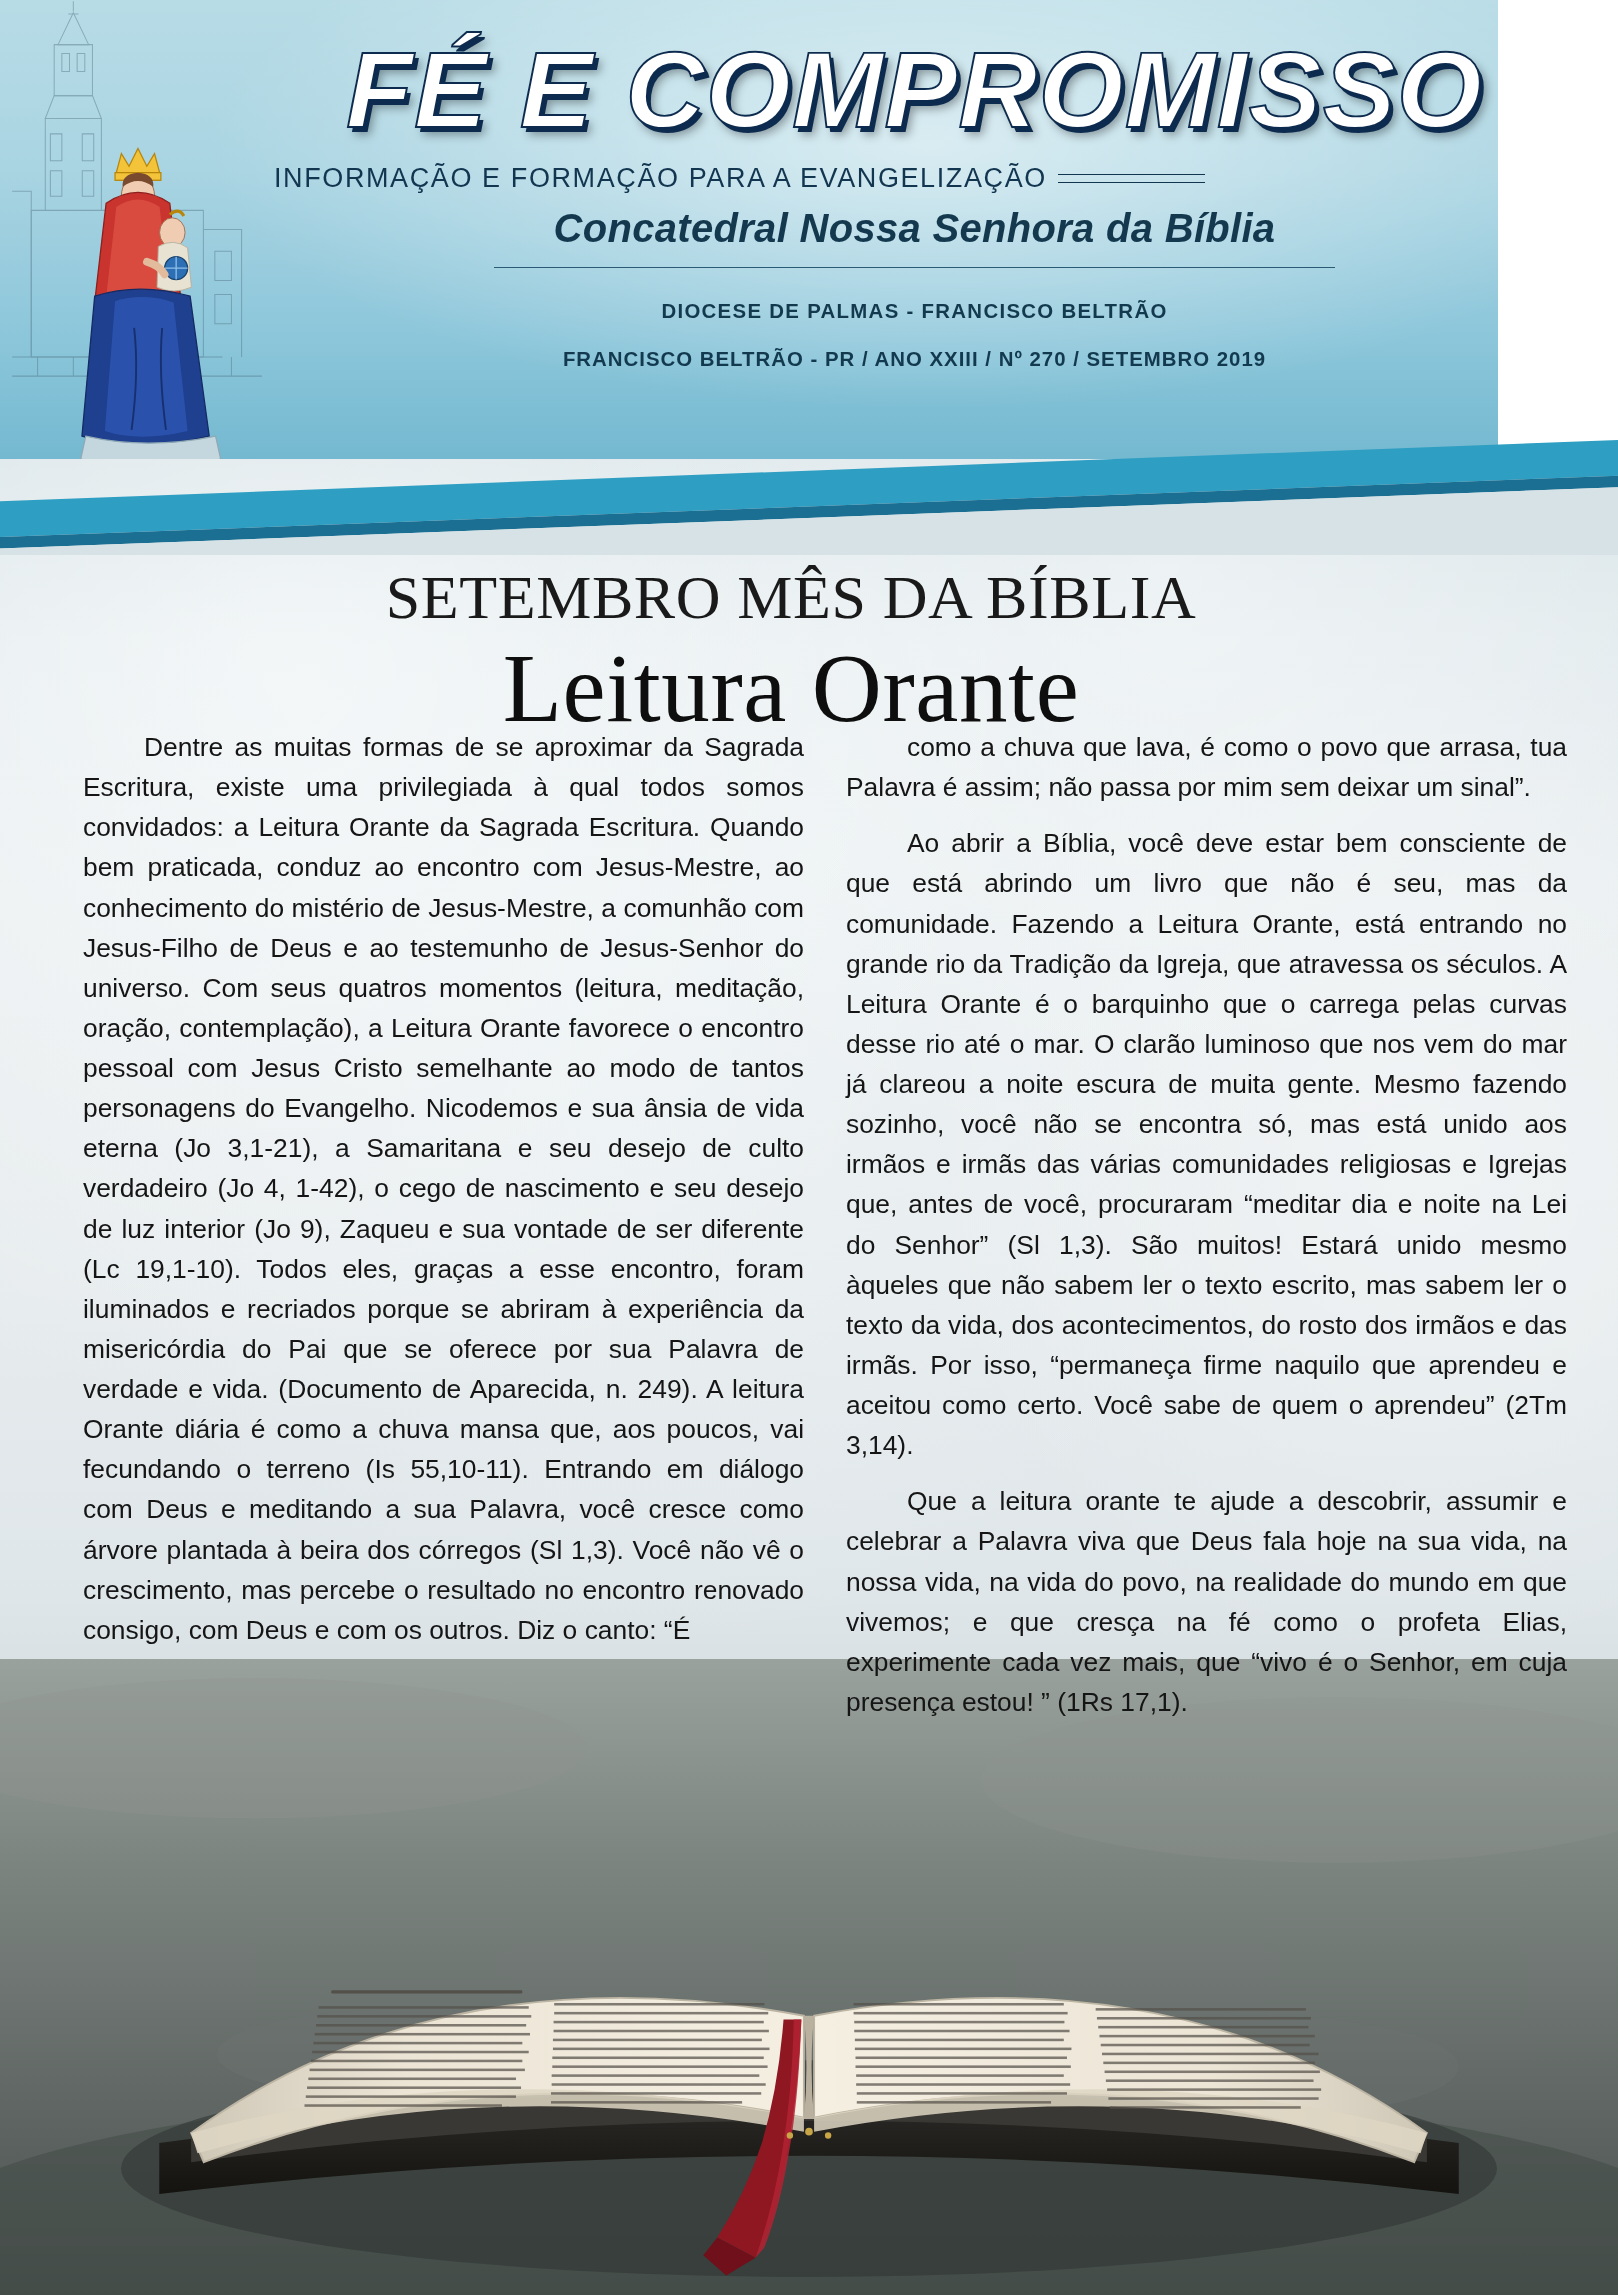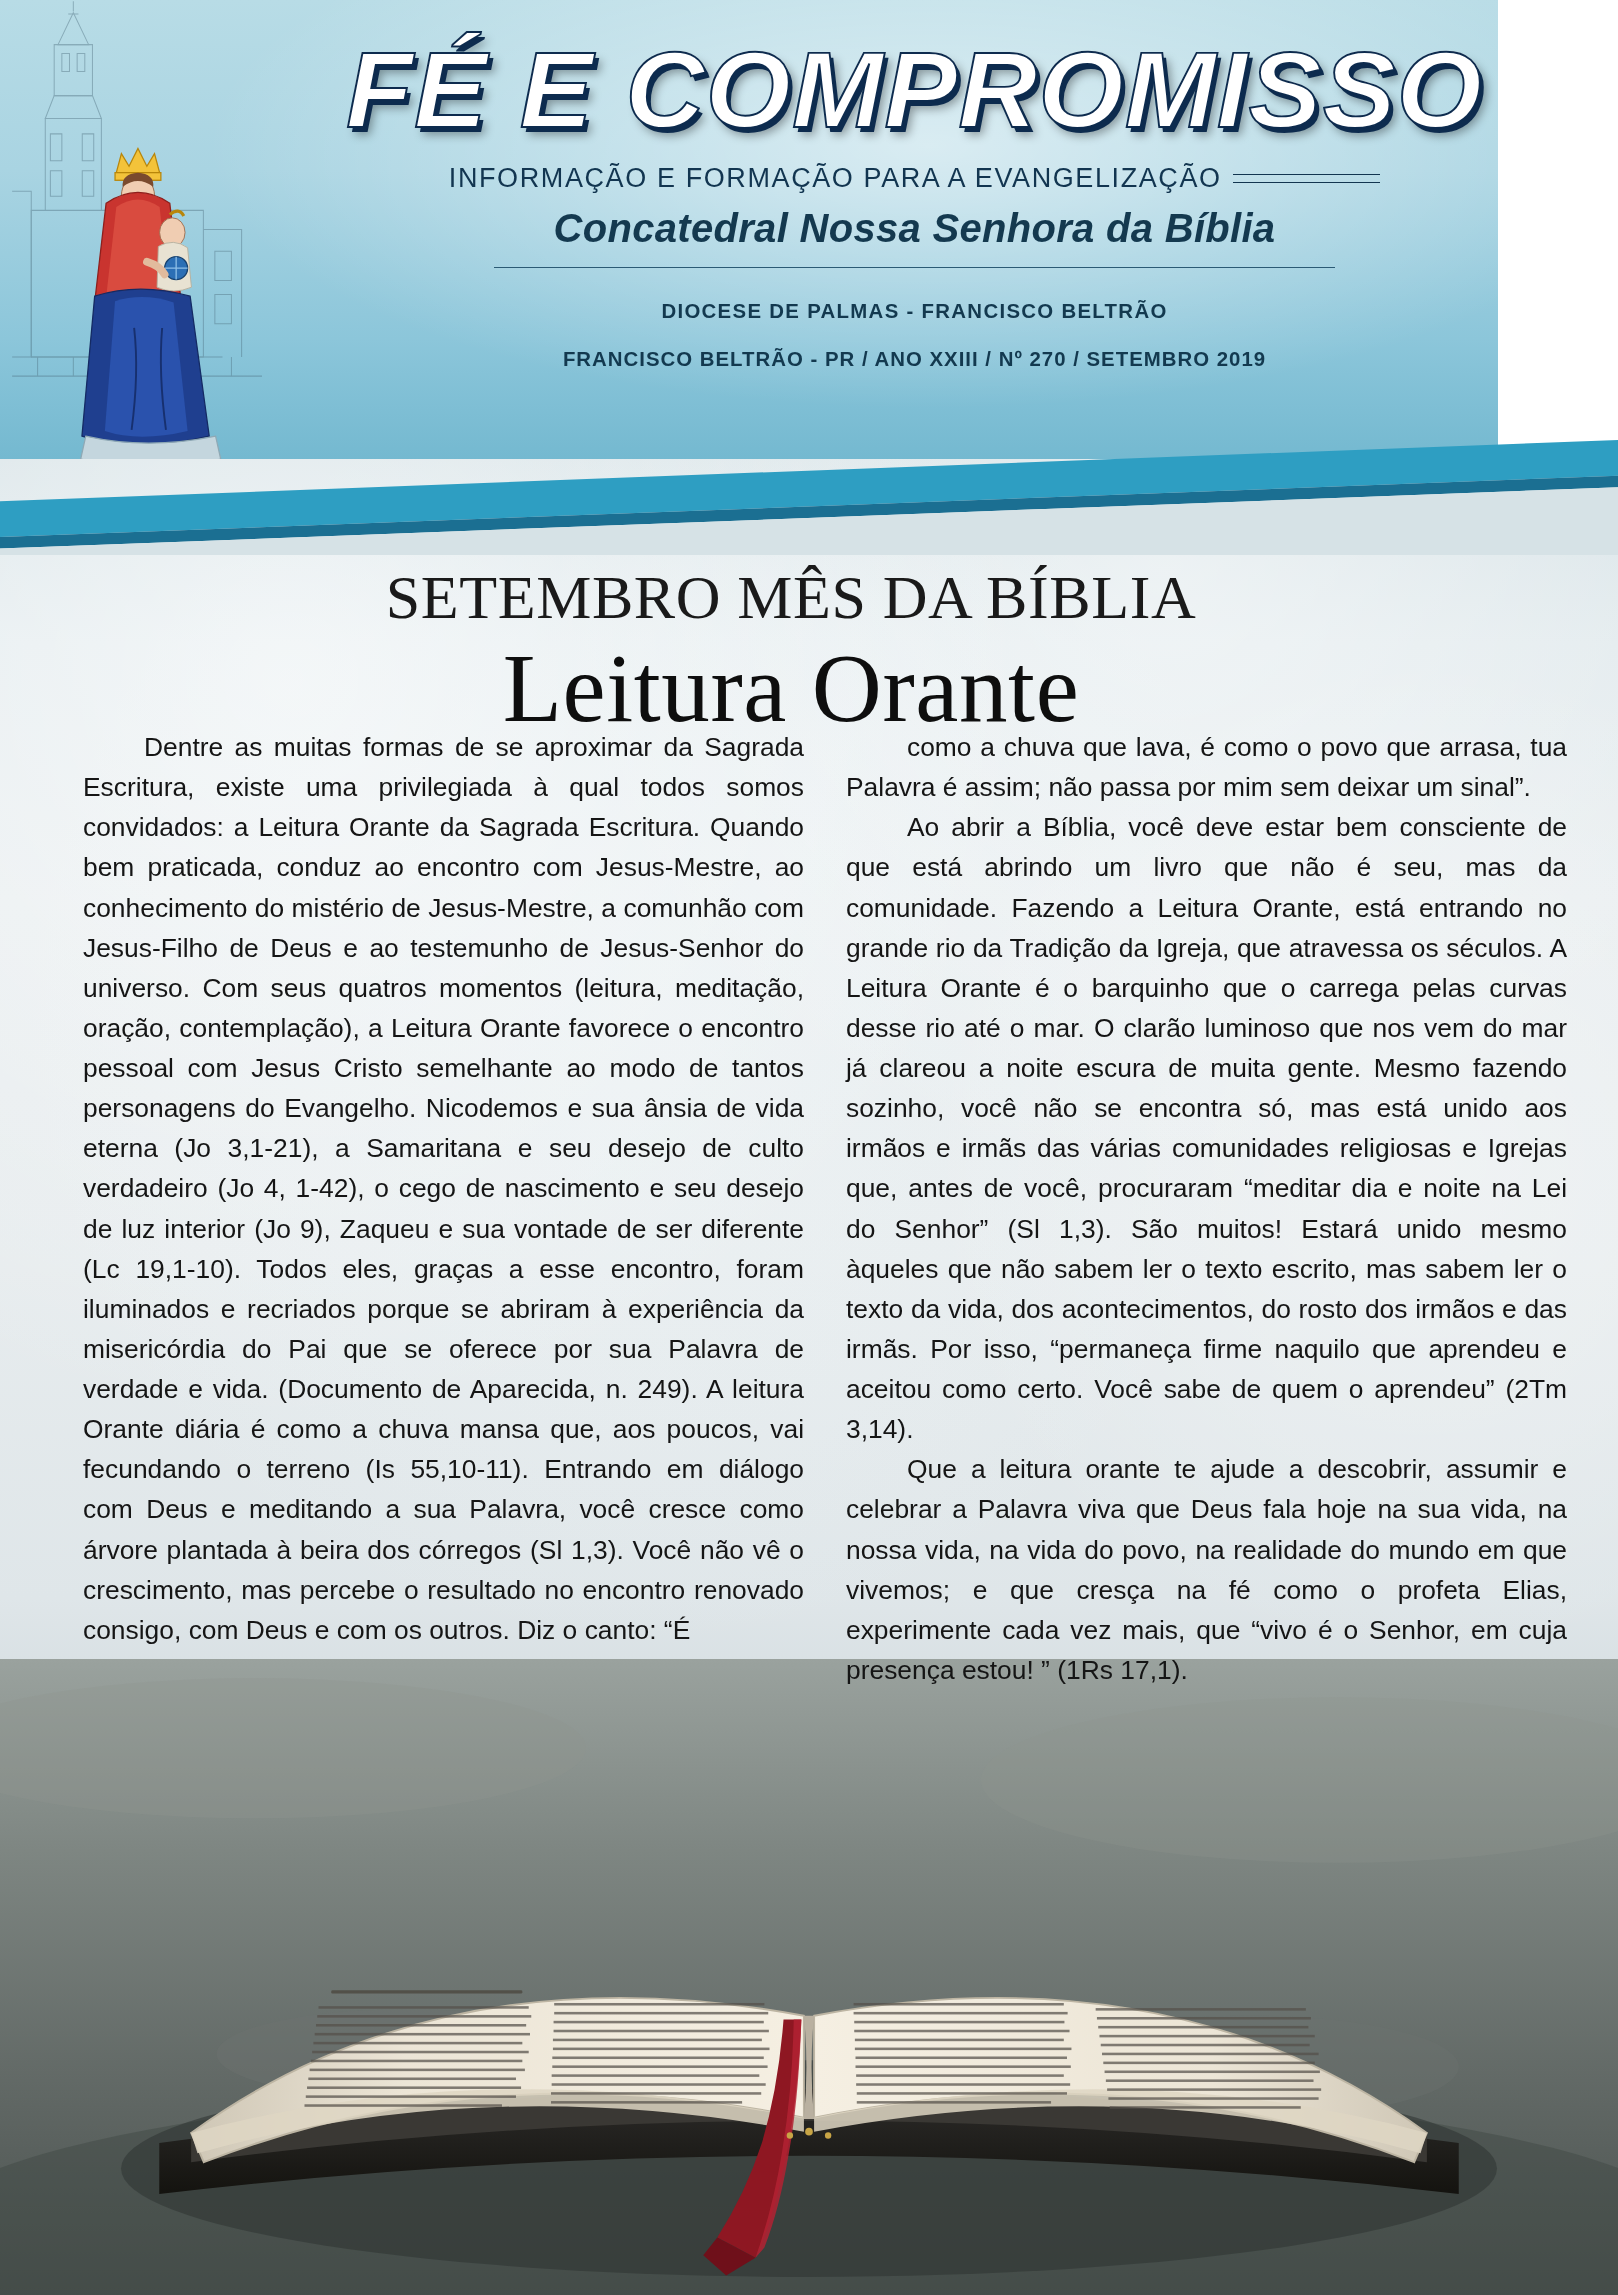--- a/index.html
+++ b/index.html
@@ -65,21 +65,20 @@
     background: linear-gradient(180deg, #ffffff 0%, #ffffff 42%, #cfe6f2 48%, #5fa9cf 60%, #ffffff 78%, #e8f4fa 100%);
     -webkit-background-clip: text;
     background-clip: text;
     margin: 0;
     padding: 0;
     transform: scaleX(1.02);
   }
   .subtitle-row {
     display: flex;
     align-items: center;
-    justify-content: center;
     gap: 11.5px;
     margin-top: 19px;
   }
   .subtitle {
     font-size: 27px;
     letter-spacing: 1.6px;
     color: #123550;
     white-space: nowrap;
   }
   .dbl-rule {
@@ -192,21 +191,21 @@
   }
   .col p {
     margin: 0;
     font-family: "Liberation Sans", sans-serif;
     font-size: 26.4px;
     line-height: 1.52;
     color: #151515;
     text-align: justify;
     text-indent: 61px;
   }
-  .col p + p { margin-top: 0; }
+  .col p + p { margin-top: 16px; }
 
   
   .bible-photo {
     position: absolute;
     left: 0; bottom: 0;
     width: 1618px;
     height: 637px;
     z-index: 2;
     overflow: hidden;
   }

